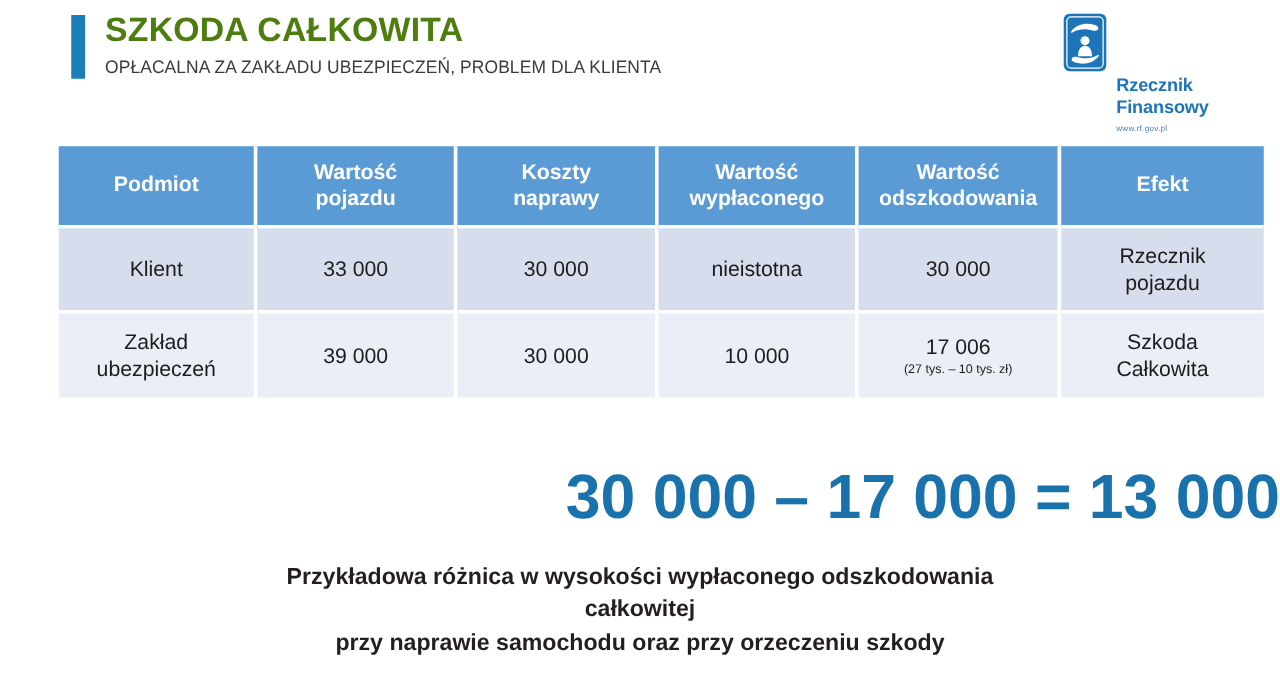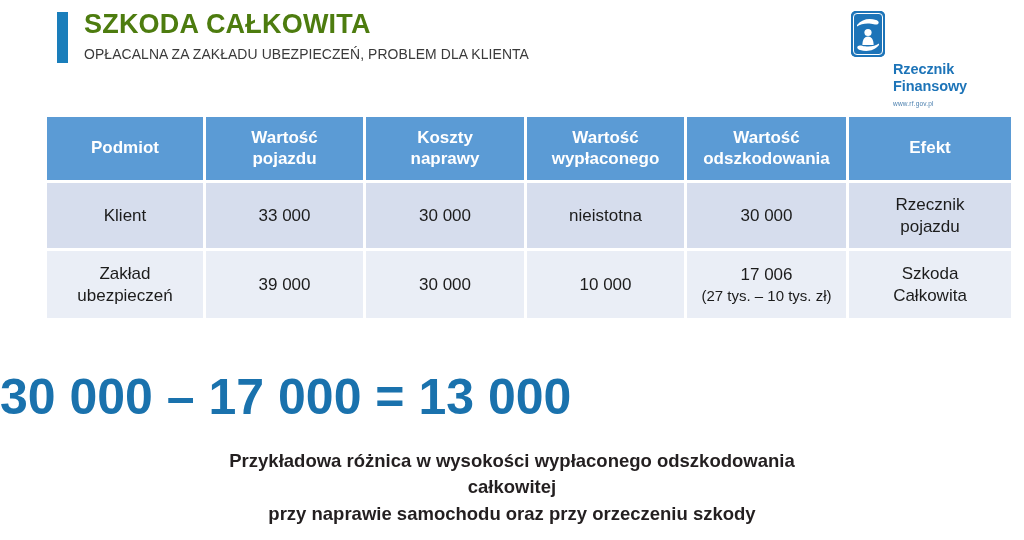--- a/index.html
+++ b/index.html
@@ -145,41 +145,41 @@
     background: #eaeef6;
     color: #1c1c1c;
     font-size: 17px;
     font-weight: normal;
     height: 67px;
     line-height: 1.25;
   }
 
   .cell-sub {
     display: block;
-    font-size: 15px;
+    font-size: 10px;
     color: #1c1c1c;
     margin-top: 1px;
     line-height: 1.2;
   }
 
   
   .col-1 { width: 159px; }
   .col-2 { width: 160px; }
   .col-3 { width: 161px; }
   .col-4 { width: 160px; }
   .col-5 { width: 162px; }
   .col-6 { width: 162px; }
 
   
   #equation {
     position: absolute;
     left: 0;
     top: 368px;
     width: 1024px;
-    text-align: left;
+    text-align: right;
     font-size: 50px;
     font-weight: bold;
     color: #1a72ad;
     letter-spacing: 0px;
     white-space: nowrap;
   }
 
   
   #caption {
     position: absolute;

